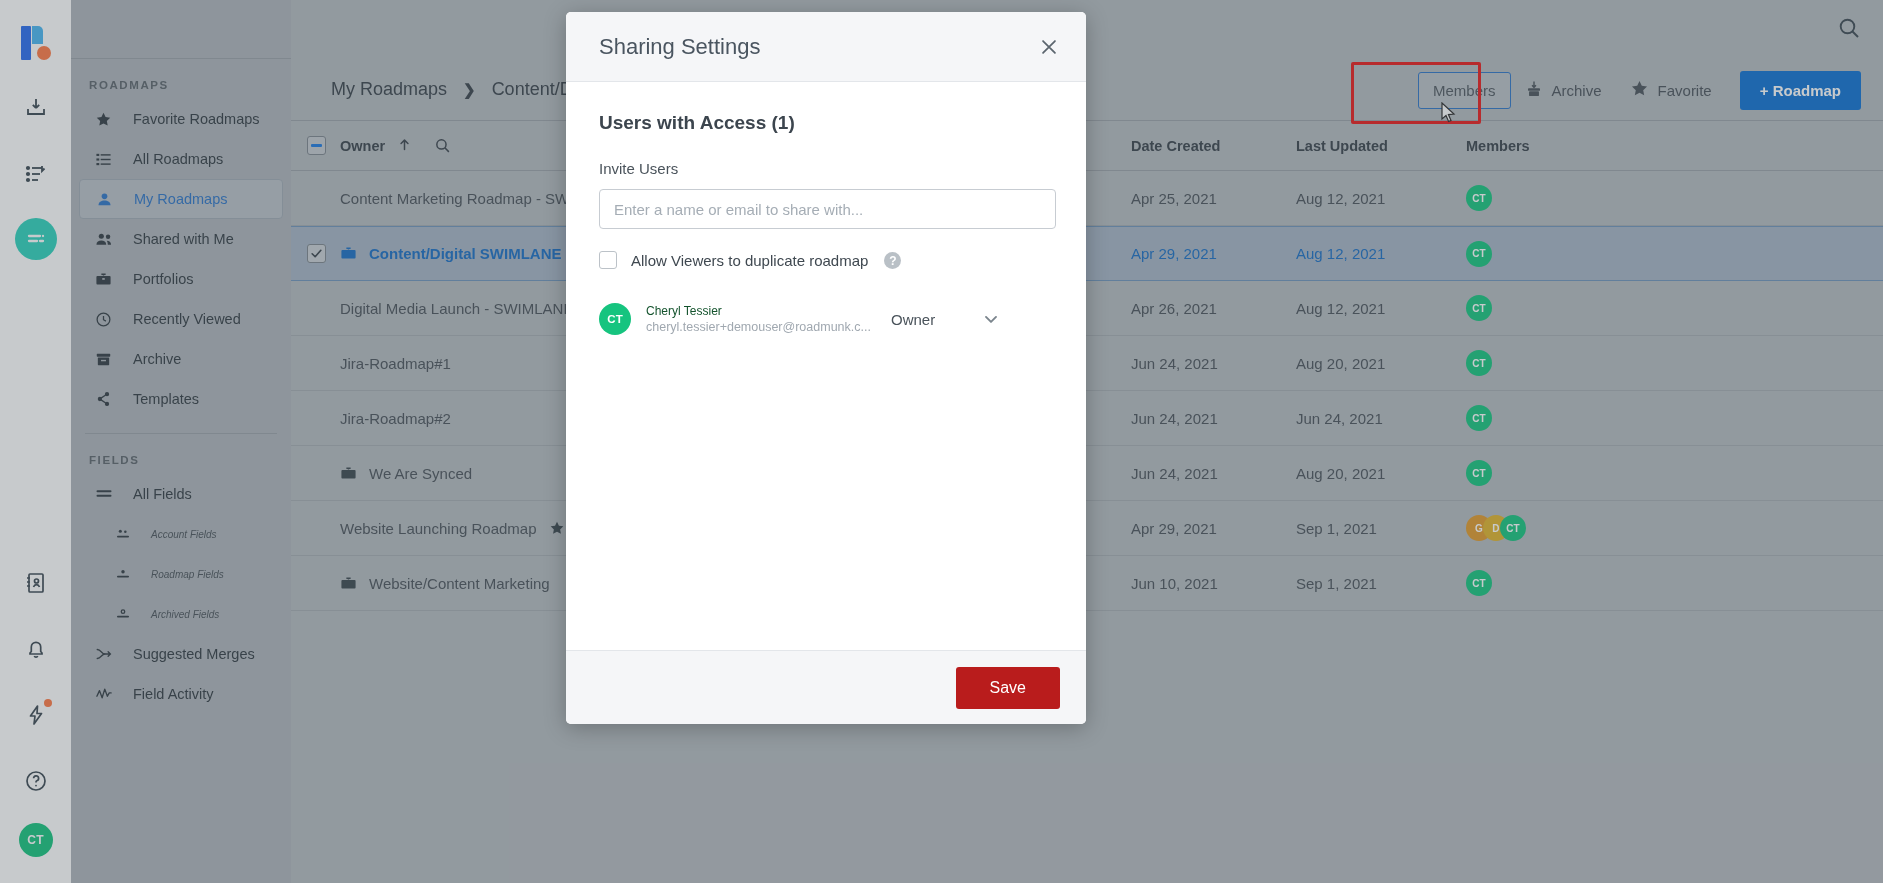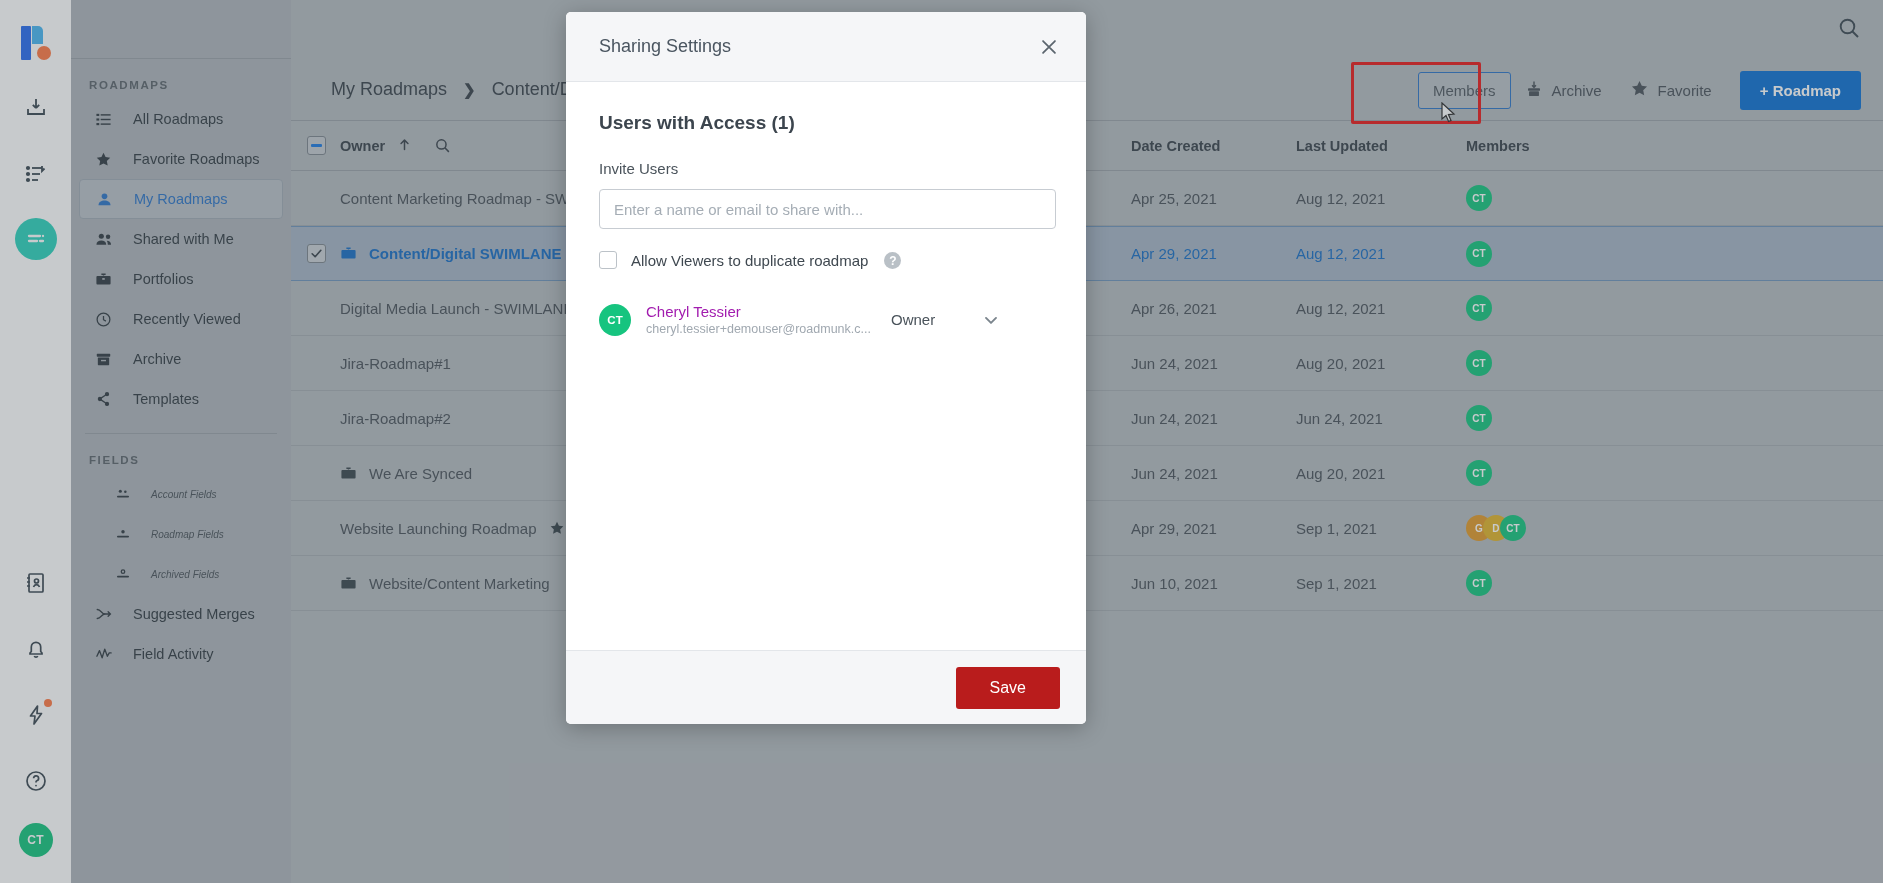--- a/index.html
+++ b/index.html
@@ -162,21 +162,21 @@
     position: absolute; left: 566px; top: 12px; width: 520px; height: 712px;
     background: #fff; border-radius: 5px; z-index: 21;
     box-shadow: 0 4px 22px rgba(0,0,0,.25);
     display: flex; flex-direction: column;
   }
   .modal-head {
     height: 70px; background: #f5f6f8; border-bottom: 1px solid #e3e6ea;
     display: flex; align-items: center; padding: 0 26px 0 33px;
     border-radius: 5px 5px 0 0;
   }
-  .modal-title { font-size: 18px; color: #4a5560; flex: 1; }
+  .modal-title { font-size: 22px; color: #4a5560; flex: 1; }
   .modal-close { color: #5b656e; display: flex; cursor: pointer; }
   .modal-body { flex: 1; padding: 30px 33px 0 33px; }
   .m-h2 { font-size: 19px; font-weight: 700; color: #3c454e; }
   .m-desc {
     font-size: 15px; color: #4a535b; line-height: 1.45;
     margin-top: 20px; max-width: 430px;
   }
   .m-label { font-size: 15px; color: #4a535b; margin-top: 26px; }
   .m-input {
     margin-top: 12px; width: 457px; height: 40px; border: 1px solid #c7ccd2;
@@ -195,21 +195,21 @@
     font-size: 12px; font-weight: 700; display: flex; align-items: center;
     justify-content: center; margin-left: 16px;
   }
   .user-row { display: flex; align-items: center; margin-top: 34px; }
   .user-ava {
     width: 32px; height: 32px; border-radius: 50%; background: #16c47f; color: #fff;
     font-size: 11.5px; font-weight: 700; display: flex; align-items: center;
     justify-content: center; flex: none;
   }
   .user-meta { margin-left: 15px; width: 245px; }
-  .user-name { font-size: 15px; color: #a21caf; }
+  .user-name { font-size: 12px; color: #14532d; }
   .user-mail { font-size: 12.5px; color: #a0a8b0; margin-top: 2px; }
   .role { font-size: 15px; color: #4a535b; text-align: center; }
   .role-caret { margin-left: 46px; color: #7b858d; display: flex; }
   .modal-foot {
     height: 74px; background: #f5f6f8; border-top: 1px solid #e3e6ea;
     display: flex; align-items: center; justify-content: flex-end;
     padding-right: 26px; border-radius: 0 0 5px 5px;
   }
   .btn-save {
     background: #b91c1c; color: #fff; font-size: 16px; padding: 12px 34px;
@@ -288,40 +288,40 @@
   </div>
 
   <div class="nav">
     <div class="nav-top-strip"></div>
 
     <div class="nav-section-title">ROADMAPS</div>
 
     <div class="nav-item">
       <span class="ni">
         <svg width="17" height="17" viewBox="0 0 24 24" fill="currentColor">
+            <path d="M12 2.6l2.9 6 6.6.9-4.8 4.6 1.2 6.5L12 17.5 6.1 20.6l1.2-6.5L2.5 9.5l6.6-.9z"></path>
+          </svg>
+      </span>
+      <span>Favorite Roadmaps</span>
+    </div>
+
+    <div class="nav-item">
+      <span class="ni">
+        <svg width="17" height="17" viewBox="0 0 24 24" fill="currentColor">
           <rect x="2" y="4" width="4" height="3"></rect>
             <rect x="8" y="4.5" width="14" height="2"></rect>
           <rect x="2" y="10.5" width="4" height="3"></rect>
             <rect x="8" y="11" width="14" height="2"></rect>
           <rect x="2" y="17" width="4" height="3"></rect>
             <rect x="8" y="17.5" width="14" height="2"></rect>
         </svg>
       </span>
       <span>All Roadmaps</span>
     </div>
 
-    <div class="nav-item">
-      <span class="ni">
-        <svg width="17" height="17" viewBox="0 0 24 24" fill="currentColor">
-            <path d="M12 2.6l2.9 6 6.6.9-4.8 4.6 1.2 6.5L12 17.5 6.1 20.6l1.2-6.5L2.5 9.5l6.6-.9z"></path>
-          </svg>
-      </span>
-      <span>Favorite Roadmaps</span>
-    </div>
-
     <div class="nav-item sel">
       <span class="ni">
         <svg width="17" height="17" viewBox="0 0 24 24" fill="currentColor">
           <circle cx="12" cy="7.5" r="4"></circle>
             <path d="M3.5 20c0-4.4 3.9-6.7 8.5-6.7s8.5 2.3 8.5 6.7z"></path>
         </svg>
       </span>
       <span>My Roadmaps</span>
     </div>
 
@@ -378,20 +378,29 @@
           <path d="M8 10.8 14.3 6.7M8 13.2l6.3 4.1"></path>
         </svg>
       </span>
       <span>Templates</span>
     </div>
 
     <div class="nav-sep"></div>
 
     <div class="nav-section-title">FIELDS</div>
 
+    <div class="nav-item">
+      <span class="ni">
+        <svg width="18" height="18" viewBox="0 0 24 24" fill="currentColor">
+          <rect x="2" y="7" width="20" height="2.6" rx="1.3"></rect>
+            <rect x="2" y="13" width="20" height="2.6" rx="1.3"></rect>
+        </svg>
+      </span>
+      <span>All Fields</span>
+    </div>
 
     <div class="nav-item sub">
       <span class="ni">
         <svg width="16" height="16" viewBox="0 0 24 24" fill="currentColor">
           <circle cx="8" cy="8" r="2.3"></circle>
             <circle cx="15.5" cy="8.5" r="1.9"></circle>
           <rect x="3" y="14.5" width="18" height="2.6" rx="1.3"></rect>
         </svg>
       </span>
       <span>Account Fields</span>

